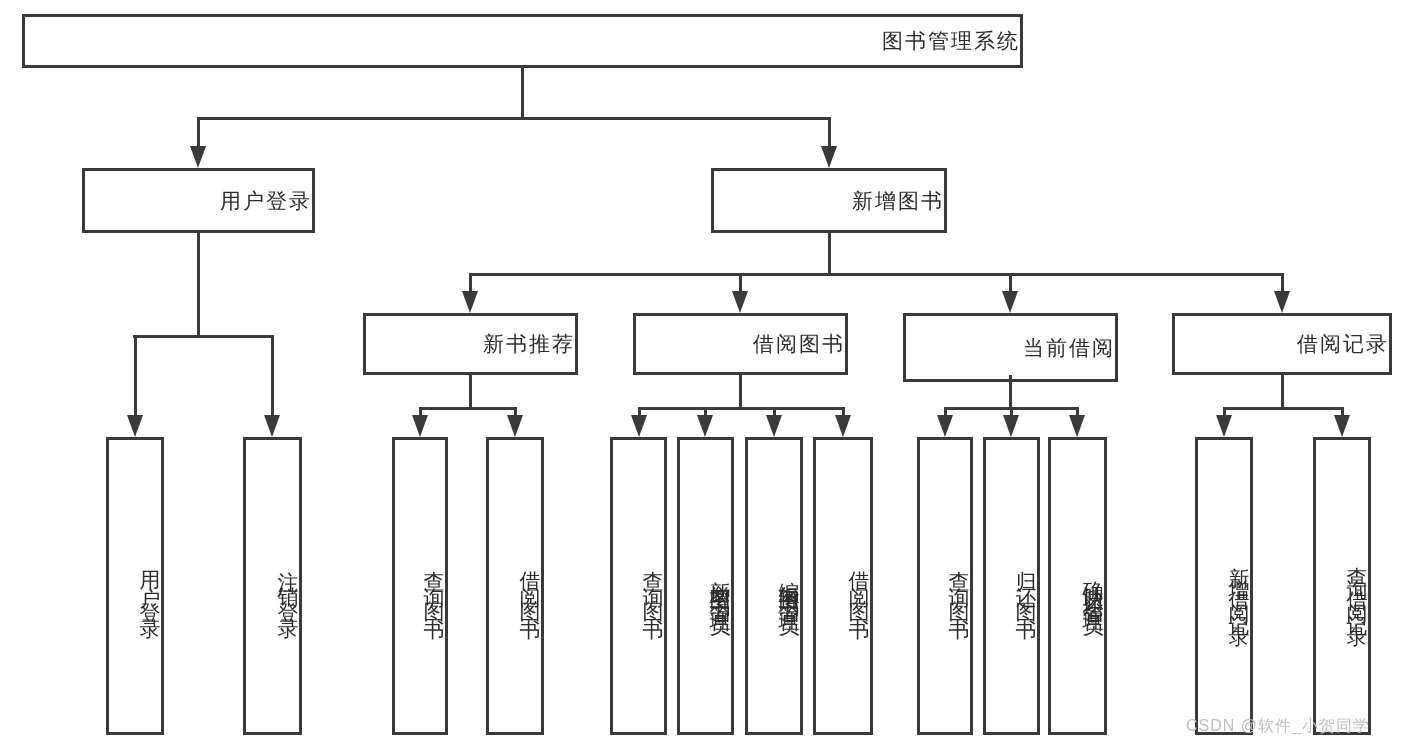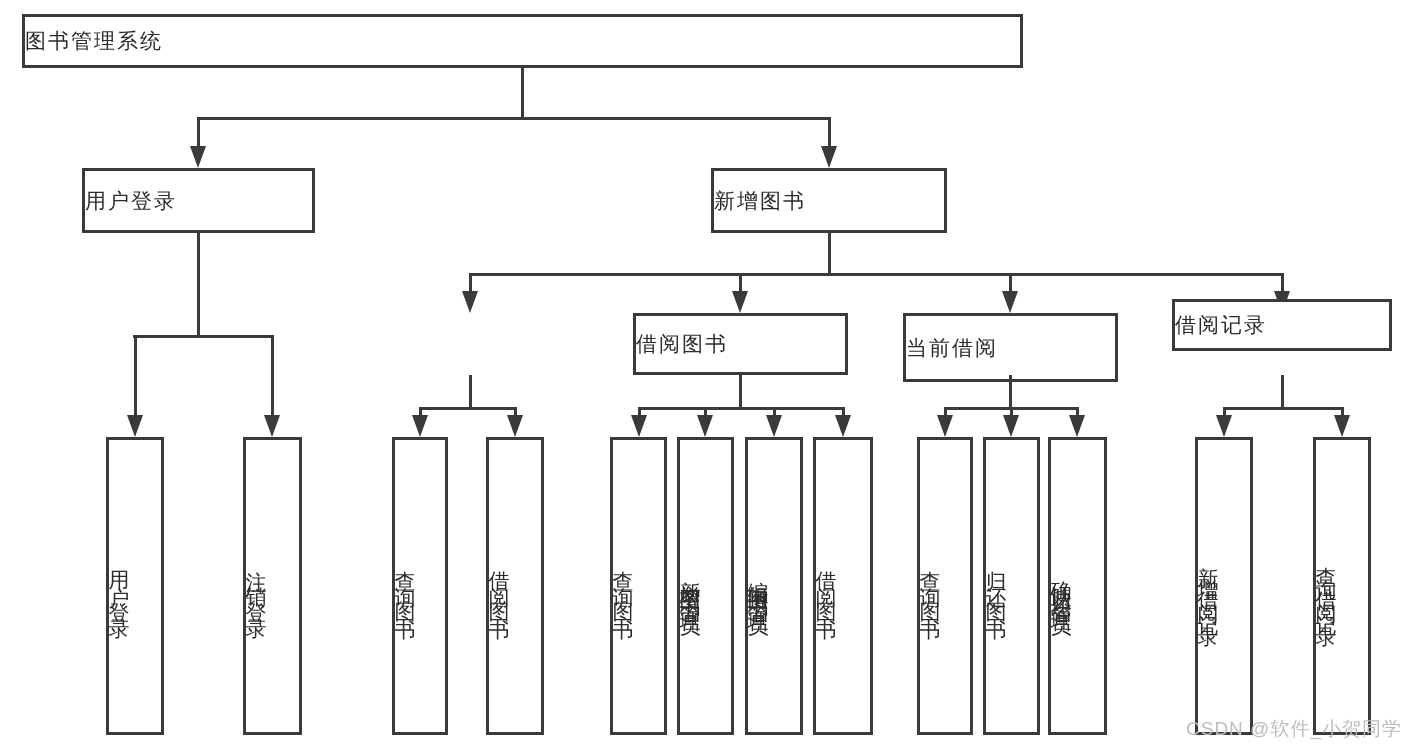--- a/index.html
+++ b/index.html
@@ -2,39 +2,39 @@
 <html><head>
 <meta charset="utf-8">
 <style>
   html,body{margin:0;padding:0;background:#ffffff;}
   #stage{
     position:relative;width:1405px;height:747px;background:#ffffff;overflow:hidden;
     font-family:"Liberation Sans","DejaVu Sans",sans-serif;color:#2b2b2b;
   }
   .box{
     position:absolute;box-sizing:border-box;border:3px solid #3a3a3a;background:#ffffff;
-    display:flex;align-items:center;justify-content:flex-start;
+    display:flex;align-items:center;justify-content:flex-end;
   }
   .hbox span{font-size:21px;letter-spacing:2px;white-space:nowrap;}
   .vbox span{
     writing-mode:vertical-rl;text-orientation:upright;
     font-size:21px;line-height:1;white-space:nowrap;
   }
   .sp4 span{letter-spacing:16px;}
   .sp6 span{letter-spacing:12px;}
   .sp9 span{letter-spacing:5px;}
   .hline{position:absolute;height:3px;background:#3a3a3a;}
   .vline{position:absolute;width:3px;background:#3a3a3a;}
   .arrow{
     position:absolute;width:0;height:0;
     border-left:8px solid transparent;border-right:8px solid transparent;
     border-top:22px solid #3a3a3a;
   }
   .watermark{
-    position:absolute;left:1186px;top:716px;font-size:19px;letter-spacing:1px;
+    position:absolute;left:1186px;top:716px;font-size:16px;letter-spacing:1px;
     color:#bdbdbd;white-space:nowrap;
   }
 </style>
 </head>
 <body>
 
 <div id="stage">
 
   <div class="box hbox" style="left:22px;top:14px;width:1001px;height:54px">
     <span>图书管理系统</span>
@@ -65,27 +65,30 @@
   <div class="hline" style="left:469px;top:273px;width:814px"></div>
   <div class="vline" style="left:469px;top:273px;height:22px"></div>
   <div class="arrow" style="left:462px;top:291px"></div>
   <div class="vline" style="left:739px;top:273px;height:22px"></div>
   <div class="arrow" style="left:732px;top:291px"></div>
   <div class="vline" style="left:1009px;top:273px;height:22px"></div>
   <div class="arrow" style="left:1002px;top:291px"></div>
   <div class="vline" style="left:1281px;top:273px;height:22px"></div>
   <div class="arrow" style="left:1274px;top:291px"></div>
 
+  <div class="box hbox" style="left:363px;top:313px;width:215px;height:62px">
+    <span>新书推荐</span>
+  </div>
   <div class="box hbox" style="left:633px;top:313px;width:215px;height:62px">
     <span>借阅图书</span>
   </div>
   <div class="box hbox" style="left:903px;top:313px;width:215px;height:69px">
     <span>当前借阅</span>
   </div>
-  <div class="box hbox" style="left:1172px;top:299px;width:220px;height:52px">
+  <div class="box hbox" style="left:1172px;top:313px;width:220px;height:62px">
     <span>借阅记录</span>
   </div>
 
   <div class="vline" style="left:469px;top:375px;height:34px"></div>
   <div class="hline" style="left:419px;top:407px;width:98px"></div>
   <div class="vline" style="left:419px;top:407px;height:12px"></div>
   <div class="arrow" style="left:412px;top:415px"></div>
   <div class="vline" style="left:514px;top:407px;height:12px"></div>
   <div class="arrow" style="left:507px;top:415px"></div>
 

